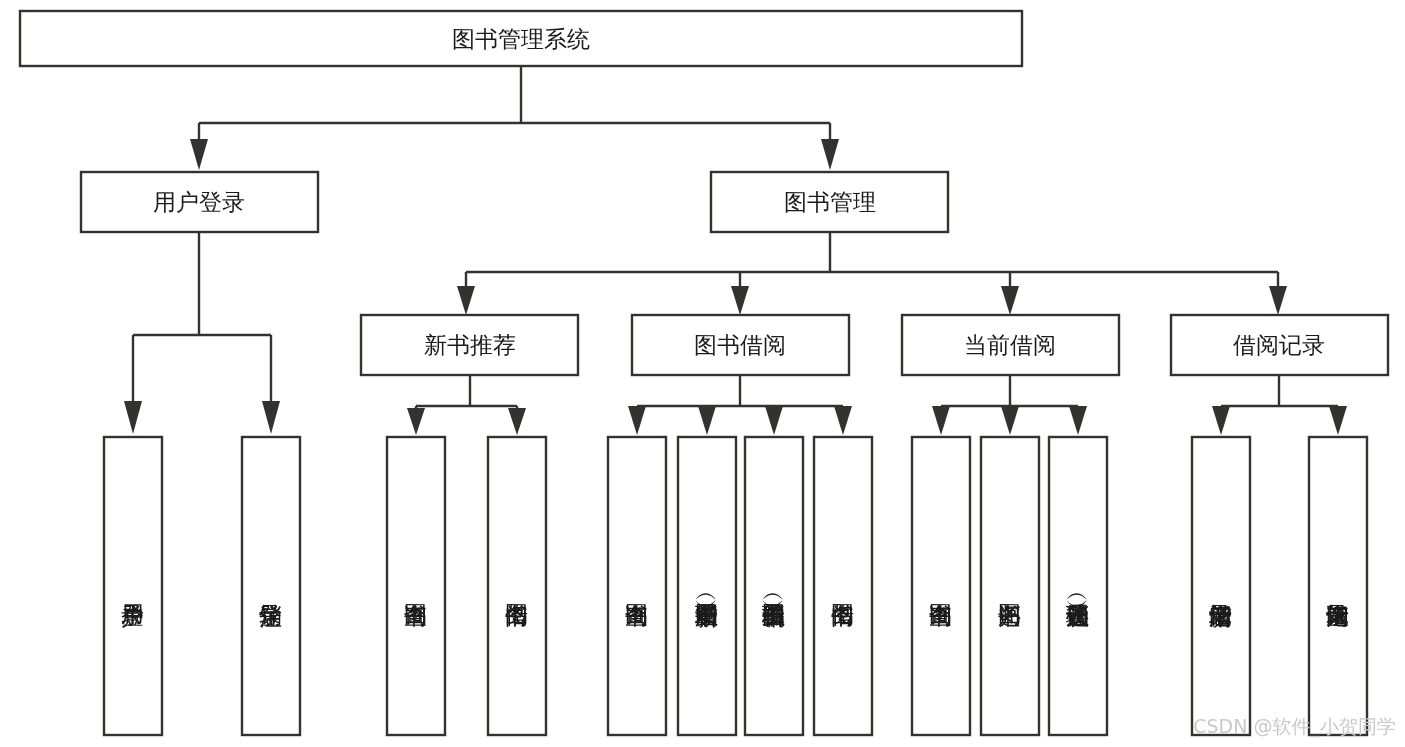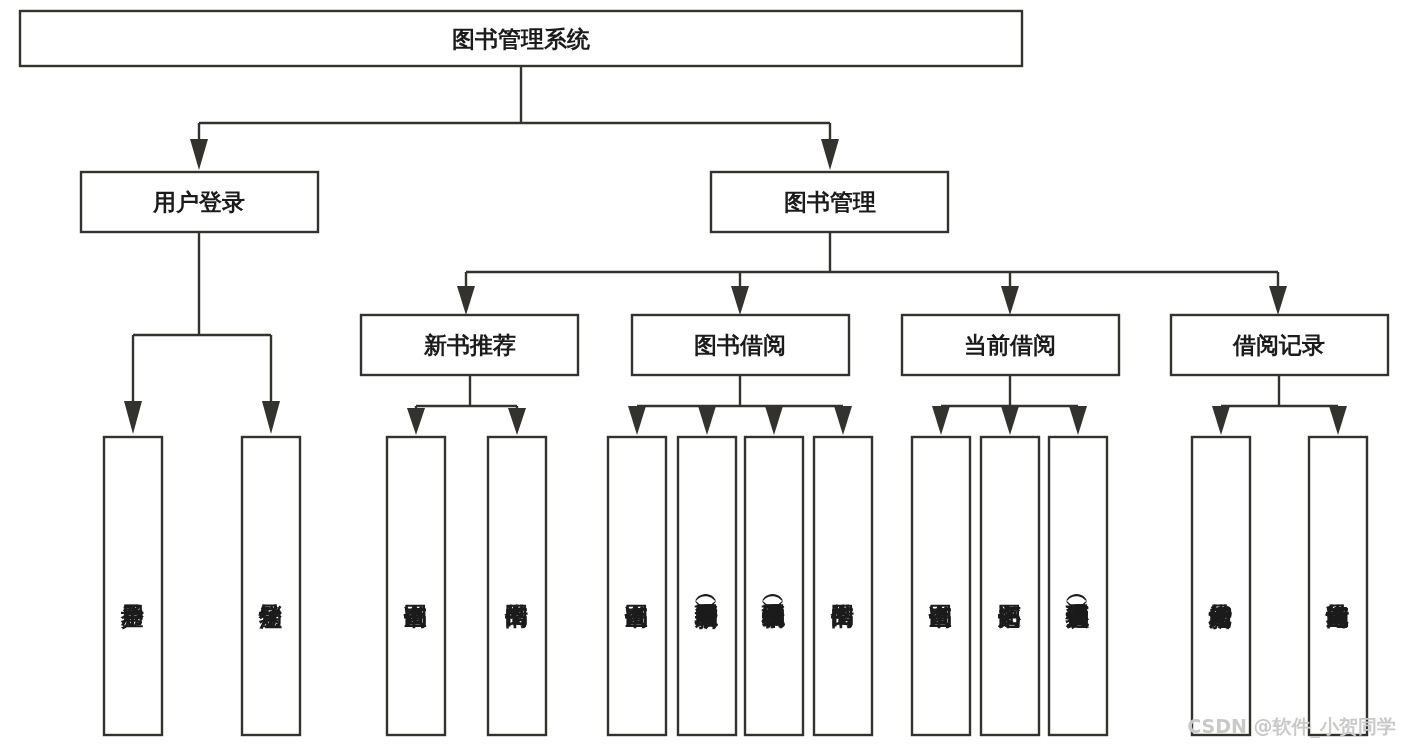--- a/index.html
+++ b/index.html
@@ -12,21 +12,20 @@
     font-family: "DejaVu Sans", "Liberation Sans", sans-serif;
     width: 1405px;
     height: 747px;
     overflow: hidden;
   }
   #diagram-root {
     position: relative;
     width: 1182px;
     height: 747px;
     background: #ffffff;
-    font-weight: bold;
   }
   svg#tree-svg {
     position: absolute;
     left: 0;
     top: 0;
     width: 1405px;
     height: 747px;
     display: block;
   }
   .node-box {

